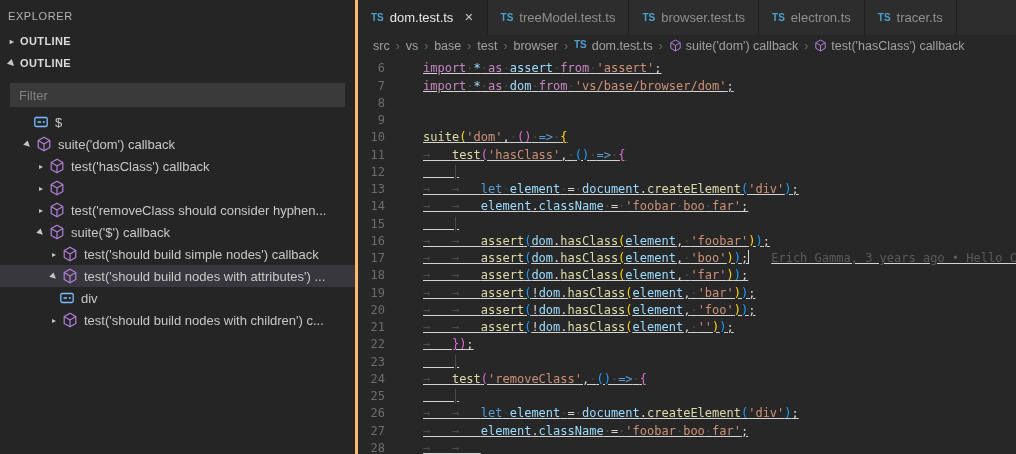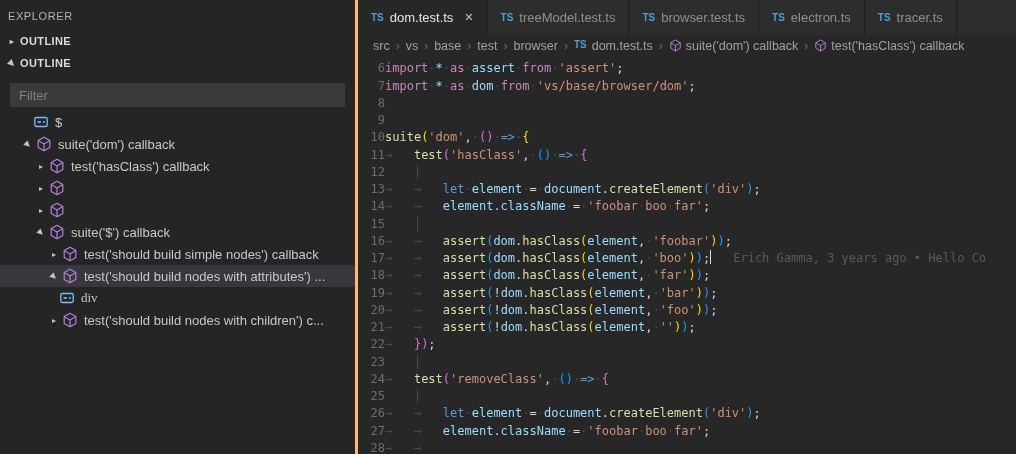--- a/index.html
+++ b/index.html
@@ -37,21 +37,21 @@
   .crumb{display:flex;cursor:pointer;}
   .crumb .cicon{margin-right:4px;display:flex;}
   .sep{color:#6b6b6b;margin:0 6px;font-size:12px;}
 
   
   .code{position:absolute;top:57px;left:0;right:0;bottom:0;overflow:hidden;
         font-family:"DejaVu Sans Mono",monospace;font-size:12px;line-height:17.25px;}
   .code-line{display:flex;height:17.25px;}
   .code-line:first-child{margin-top:-14px;}
   .gutter{width:22px;padding-left:5px;flex:none;text-align:right;color:#6d6d6d;}
-  .lc{white-space:pre;color:#d4d4d4;}
+  .lc{margin-left:38px;white-space:pre;color:#d4d4d4;text-decoration:underline;}
   .tk-kw{color:#C586C0}.tk-kw2{color:#569CD6}.tk-var{color:#9CDCFE}.tk-fn{color:#DCDCAA}
   .tk-str{color:#CE9178}.tk-pun{color:#d4d4d4}.tk-b1{color:#FFD700}.tk-b2{color:#DA70D6}
   .tk-b3{color:#179FFF}.tk-ws{color:#4b4b4b}.tk-guide{color:#505050}
   .cursor{display:inline-block;width:0;border-left:1.5px solid #dcdcdc;height:14px;
           vertical-align:-2px;}
   .blame{color:#5a5a5a;margin-left:22px;}
 </style>
 </head>
 <body>
 
@@ -109,20 +109,21 @@
         </span>
       </div>
       <div class="row" style="padding-left: 33px;">
         <span class="twisty">▸</span>
         <span class="oicon">
           <svg width="16" height="16" viewBox="0 0 16 16" fill="none" stroke="#B180D7" stroke-width="1.2" stroke-linejoin="round">
             <path d="M8 1.2 13.8 4.6 v6.8 L8 14.8 2.2 11.4 V4.6 Z"></path>
             <path d="M2.2 4.6 8 8 13.8 4.6 M8 8 V14.8"></path>
           </svg>
         </span>
+        <span>test('removeClass should consider hyphen...</span>
       </div>
       <div class="row" style="padding-left: 33px;">
         <span class="twisty exp">▶</span>
         <span class="oicon">
           <svg width="16" height="16" viewBox="0 0 16 16" fill="none" stroke="#B180D7" stroke-width="1.2" stroke-linejoin="round">
             <path d="M8 1.2 13.8 4.6 v6.8 L8 14.8 2.2 11.4 V4.6 Z"></path>
             <path d="M2.2 4.6 8 8 13.8 4.6 M8 8 V14.8"></path>
           </svg>
         </span>
         <span>suite('$') callback</span>
@@ -140,21 +141,21 @@
       <div class="row sel" style="padding-left: 46px;">
         <span class="twisty exp">▶</span>
         <span class="oicon">
           <svg width="16" height="16" viewBox="0 0 16 16" fill="none" stroke="#B180D7" stroke-width="1.2" stroke-linejoin="round">
             <path d="M8 1.2 13.8 4.6 v6.8 L8 14.8 2.2 11.4 V4.6 Z"></path>
             <path d="M2.2 4.6 8 8 13.8 4.6 M8 8 V14.8"></path>
           </svg>
         </span>
         <span>test('should build nodes with attributes') ...</span>
       </div>
-      <div class="row" style="padding-left: 59px; font-family: Liberation Serif, serif;">
+      <div class="row" style="padding-left: 59px;">
         <span class="oicon">
           <svg width="16" height="16" viewBox="0 0 16 16" fill="none" stroke="#75BEFF" stroke-width="1.3">
             <rect x="1.8" y="3.5" width="12.4" height="9" rx="1.4"></rect>
             <path d="M4.6 8 h3.4" stroke-width="1.6"></path>
             <circle cx="10.8" cy="8" r="1" fill="#75BEFF" stroke="none"></circle>
           </svg>
         </span>
         <span>div</span>
       </div>
       <div class="row" style="padding-left: 46px;">

